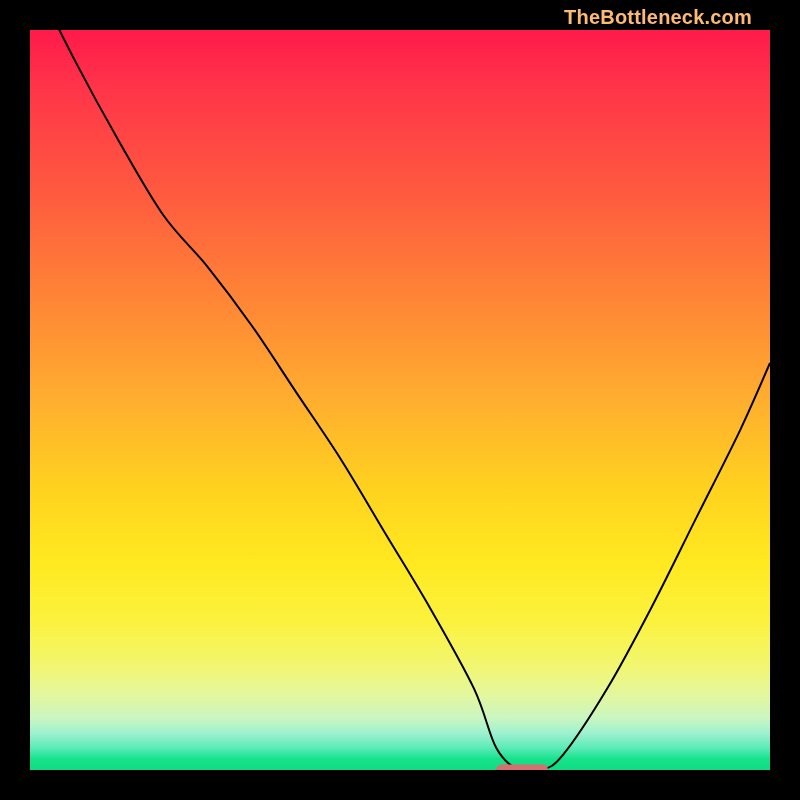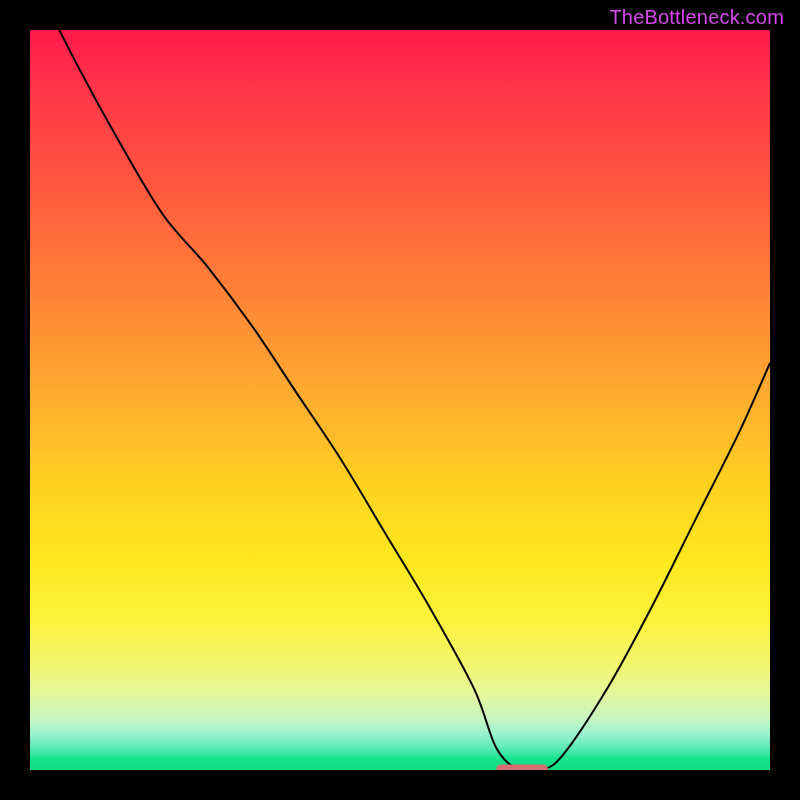--- a/index.html
+++ b/index.html
@@ -40,24 +40,24 @@
       #c9f6c0 93%,
       #9ef1d0 95%,
       #5debb8 97%,
       #17e28c 98.5%,
       #0fdc82 100%
     );
   }
   .watermark {
     position: absolute;
     top: 6px;
-    right: 16px;
-    color: #d946ef;
+    right: 48px;
+    color: #fdba74;
     font-size: 20px;
-    font-weight: 400;
+    font-weight: 700;
     letter-spacing: 0.2px;
   }
   .overlay-svg {
     position: absolute;
     left: 30px;
     top: 30px;
     width: 740px;
     height: 740px;
   }
   .curve {

